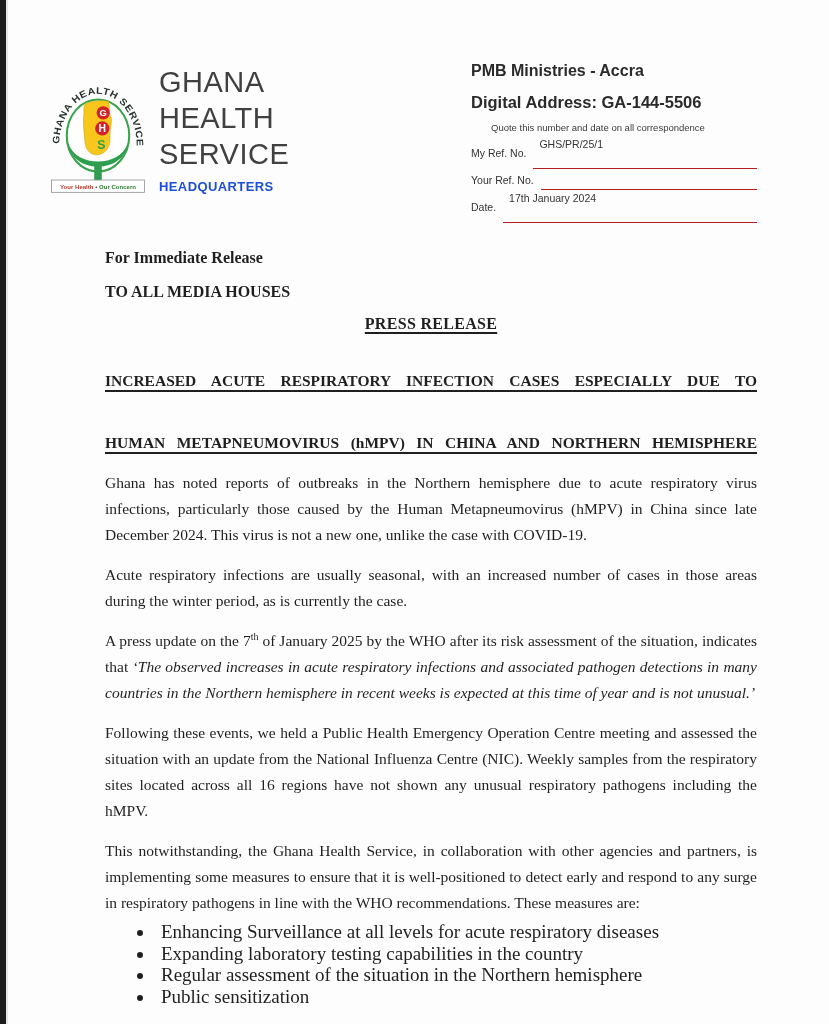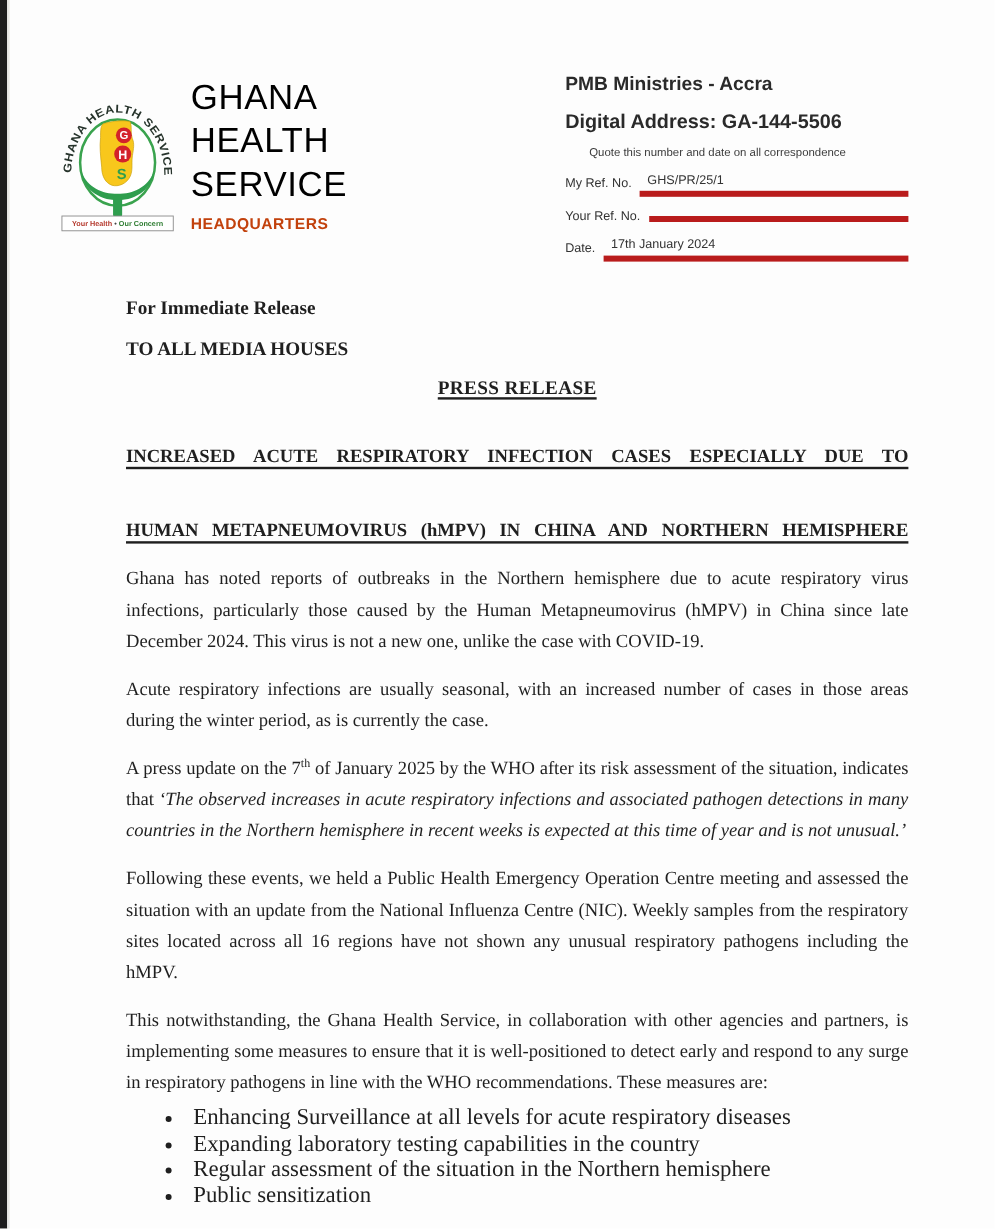--- a/index.html
+++ b/index.html
@@ -29,43 +29,43 @@
 
   
   .letterhead { display: flex; justify-content: space-between; }
   .brand { display: flex; gap: 10px; margin-left: -58px; }
   .logo-wrap { width: 102px; height: 142px; flex: 0 0 auto; }
   .logo-wrap svg { width: 100%; height: 100%; }
 
   .org-name {
     font-family: "Liberation Sans", sans-serif;
     font-size: 29px; line-height: 36px; letter-spacing: 0.5px;
-    color: #000000; padding-top: 8px; font-weight: 400;
+    color: #404040; padding-top: 8px; font-weight: 400;
   }
   .org-subtitle {
     font-family: "Liberation Sans", sans-serif;
     font-size: 13px; font-weight: bold; letter-spacing: 0.4px;
-    color: #c2410c; margin-top: 7px;
+    color: #1d4ed8; margin-top: 7px;
   }
 
   .contact {
     width: 286px; flex: 0 0 auto; padding-top: 6px;
     font-family: "Liberation Sans", sans-serif; color: #2a2a2a;
   }
   .contact-address { font-size: 16px; font-weight: bold; margin-bottom: 13px; }
   .contact-digital { font-size: 16.5px; font-weight: bold; margin-bottom: 10px; }
   .contact-note { font-size: 9.5px; color: #3a3a3a; margin-bottom: 7px; margin-left: 20px; }
   .ref-row {
     display: flex; align-items: center;
     font-size: 10.5px; color: #333; height: 27px;
   }
   .ref-label { white-space: nowrap; margin-right: 7px; padding-bottom: 1px; }
   .ref-fill {
-    flex: 1; border-bottom: 5px solid #b91c1c;
-    padding: 0 0 3px 6px; white-space: nowrap;
+    flex: 1; border-bottom: 1px solid #b91c1c;
+    padding: 0 0 18px 6px; white-space: nowrap;
   }
 
   
   .immediate {
     margin-top: 28px; padding-right: 20px;
     text-align: left; font-weight: bold; font-size: 16px;
   }
   .addressee { margin-top: 16px; font-weight: bold; font-size: 16px; }
   .press-heading { margin-top: 14px; text-align: center; }
   .press-heading span {

